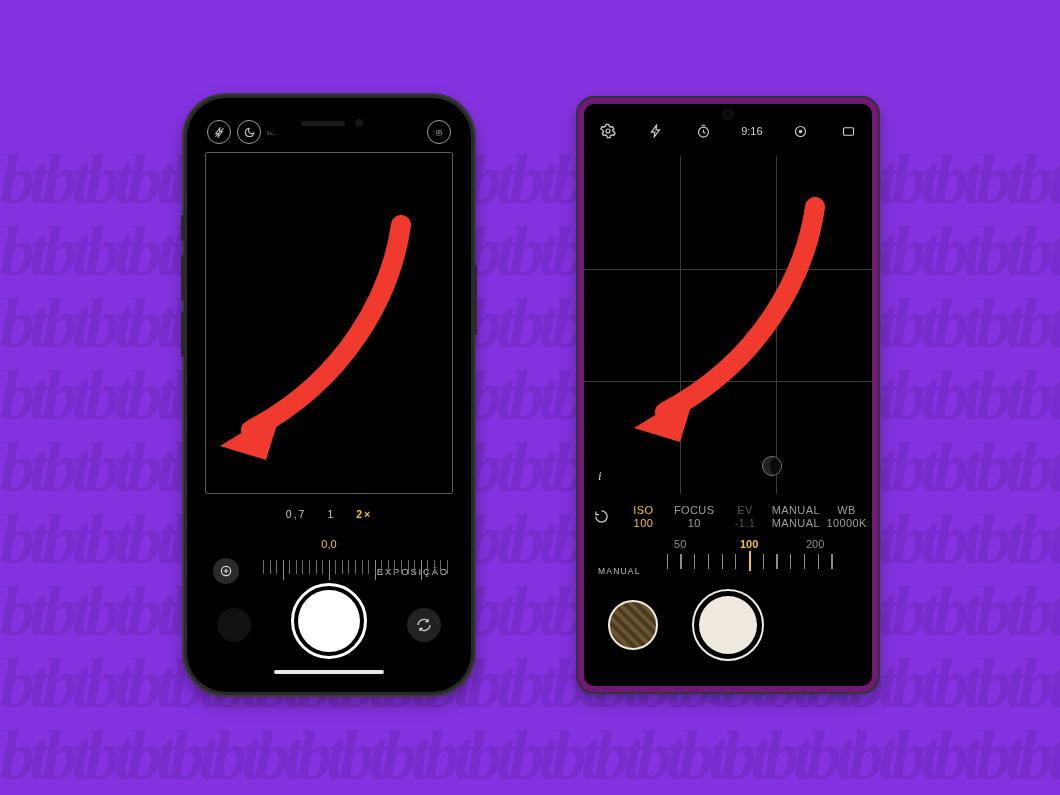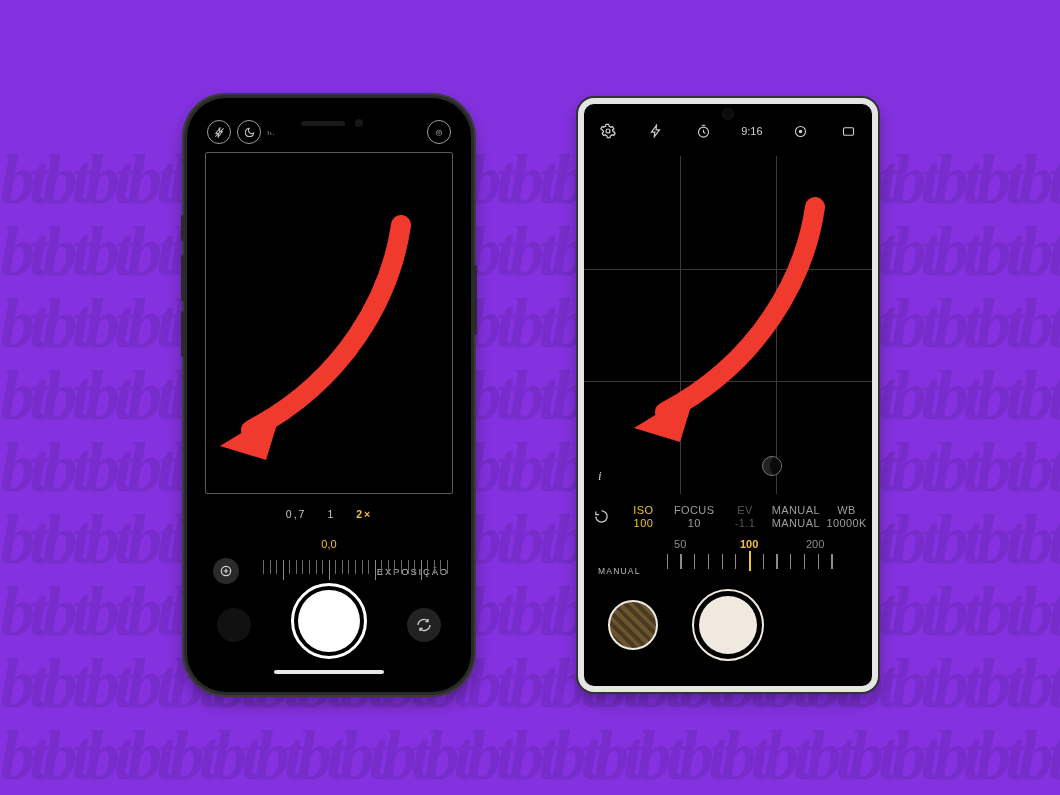--- a/index.html
+++ b/index.html
@@ -17,21 +17,21 @@
   .notch::after{content:"";position:absolute;right:30px;top:9px;width:8px;height:8px;border-radius:50%;background:#161616;}
   .hind{position:absolute;bottom:6px;left:50%;transform:translateX(-50%);width:110px;height:4px;border-radius:3px;background:#e8e8e8;z-index:6;}
   
   .iphone .sbtn{position:absolute;background:#2b2b2b;border-radius:2px;}
   .iphone .sbtn.l1{left:-3px;top:120px;width:3px;height:26px;}
   .iphone .sbtn.l2{left:-3px;top:160px;width:3px;height:46px;}
   .iphone .sbtn.l3{left:-3px;top:216px;width:3px;height:46px;}
   .iphone .sbtn.r1{right:-3px;top:170px;width:3px;height:70px;}
 
   
-  .android{position:absolute;left:578px;top:98px;width:300px;height:594px;border-radius:16px;background:#e5e5e5;box-shadow:0 0 0 2px #333, 0 8px 18px rgba(0,0,0,.35);}
+  .android{position:absolute;left:578px;top:98px;width:300px;height:594px;border-radius:16px;background:#701a75;box-shadow:0 0 0 2px #333, 0 8px 18px rgba(0,0,0,.35);}
   .android .screen{position:absolute;inset:6px;border-radius:10px;background:#000;overflow:hidden;}
   .punch{position:absolute;top:6px;left:50%;transform:translateX(-50%);width:8px;height:8px;border-radius:50%;background:#0a0a0a;box-shadow:0 0 0 2px #111;}
 
   
   .circ{display:inline-flex;align-items:center;justify-content:center;width:22px;height:22px;border:1.4px solid #9d9d9d;border-radius:50%;color:#bfbfbf;font-size:11px;}
   .topbar-ip{position:absolute;top:8px;left:0;right:0;height:28px;display:flex;align-items:center;justify-content:space-between;padding:0 8px;z-index:4;}
   .topbar-ip .left{display:flex;gap:6px;align-items:center;}
   .chev{position:absolute;top:10px;left:50%;transform:translateX(-50%);}
   .chev svg{display:block;}
   .vf-frame{position:absolute;top:42px;left:6px;right:6px;height:340px;border:1px solid #5b5b5b;border-radius:2px;}

